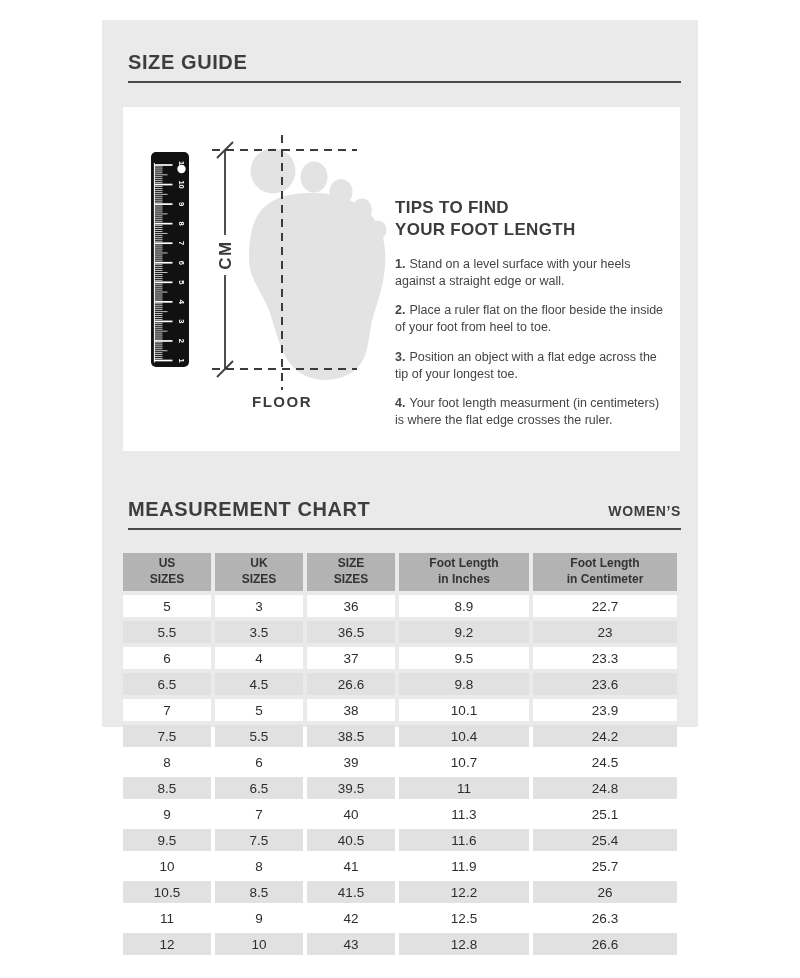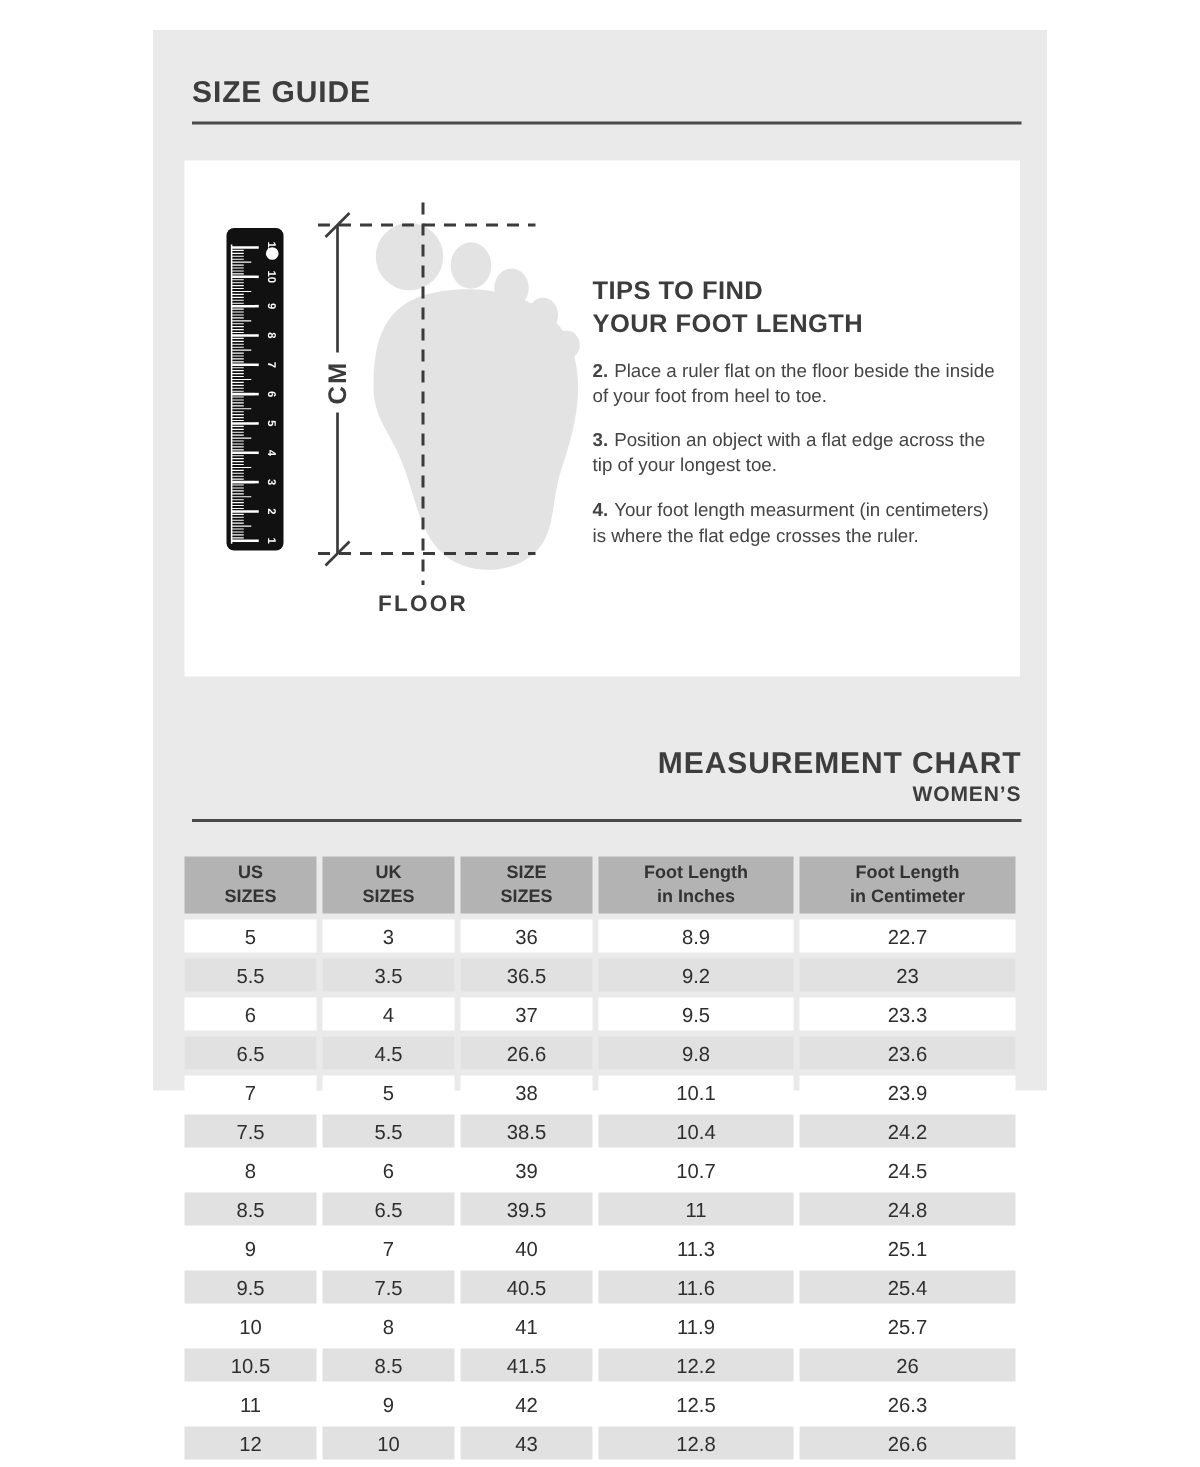--- a/index.html
+++ b/index.html
@@ -7,26 +7,26 @@
   .panel { position:absolute; left:102px; top:20px; width:596px; height:707px; background:#eaeaea; }
   .inner { padding:0 17px; }
 
   h1.sec-title { margin:0; font-size:20px; font-weight:700; color:#3d3d3d; letter-spacing:0.6px; line-height:24px; }
   .title-wrap { margin:30px 0 0 9px; }
   .rule { border:none; border-top:2px solid #4a4a4a; margin:7px 0 0 9px; }
 
   .illus-box { position:relative; margin:24px 0 0 4px; width:557px; height:344px; background:#ffffff; }
   .illus-svg { position:absolute; left:0; top:0; }
 
-  .tips { position:absolute; left:272px; top:76px; width:276px; color:#444444; }
+  .tips { position:absolute; left:272px; top:90px; width:276px; color:#444444; }
   .tips h2 { margin:0; font-size:17px; line-height:1.28; font-weight:700; color:#3c3c3c; letter-spacing:0.3px; }
   .tip { margin:12px 0 0 0; font-size:12.5px; line-height:1.38; }
   .tip .num { font-weight:700; margin-right:4px; }
 
-  .chart-head { display:flex; justify-content:space-between; align-items:flex-end; margin:46px 0 0 9px;flex-direction:column; }
+  .chart-head { display:flex; justify-content:space-between; align-items:flex-end; margin:46px 0 0 9px; }
   .womens { font-size:14px; font-weight:600; color:#3d3d3d; letter-spacing:0.6px; padding-bottom:2px; }
 
   table.size-chart { margin-top:19px; width:562px; table-layout:fixed; border-collapse:separate; border-spacing:4px; }
   table.size-chart th { background:#b3b3b3; height:38px; font-size:12px; font-weight:600; color:#333333; line-height:1.3; text-align:center; padding:0;margin-left:44px; }
   table.size-chart td { background:#ffffff; height:22px; font-size:13.5px; color:#2e2e2e; text-align:center; padding:0; }
   table.size-chart tbody tr:nth-child(even) td { background:#e1e1e1; }
 </style>
 </head>
 <body>
 
@@ -186,20 +186,21 @@
               <text x="27.5" y="52.099999999999994" transform="rotate(90 27.5 52.099999999999994)">9</text>
               <text x="27.5" y="32.54999999999998" transform="rotate(90 27.5 32.54999999999998)">10</text>
               <text x="27.5" y="13" transform="rotate(90 27.5 13)">11</text>
             </g>
         </g>
       </svg>
 
       <div class="tips">
         <h2><span>TIPS TO FIND</span><br>
             <span>YOUR FOOT LENGTH</span></h2>
+        <p class="tip" style="margin-top:15px;"><span class="num">1.</span><span>Stand on a level surface with your heels against a straight edge or wall.</span></p>
         <p class="tip"><span class="num">2.</span><span>Place a ruler flat on the floor beside the inside of your foot from heel to toe.</span></p>
         <p class="tip"><span class="num">3.</span><span>Position an object with a flat edge across the tip of your longest toe.</span></p>
         <p class="tip"><span class="num">4.</span><span>Your foot length measurment (in centimeters) is where the flat edge crosses the ruler.</span></p>
       </div>
     </div>
 
     <div class="chart-head">
       <h1 class="sec-title">MEASUREMENT CHART</h1>
       <span class="womens">WOMEN’S</span>
     </div>

